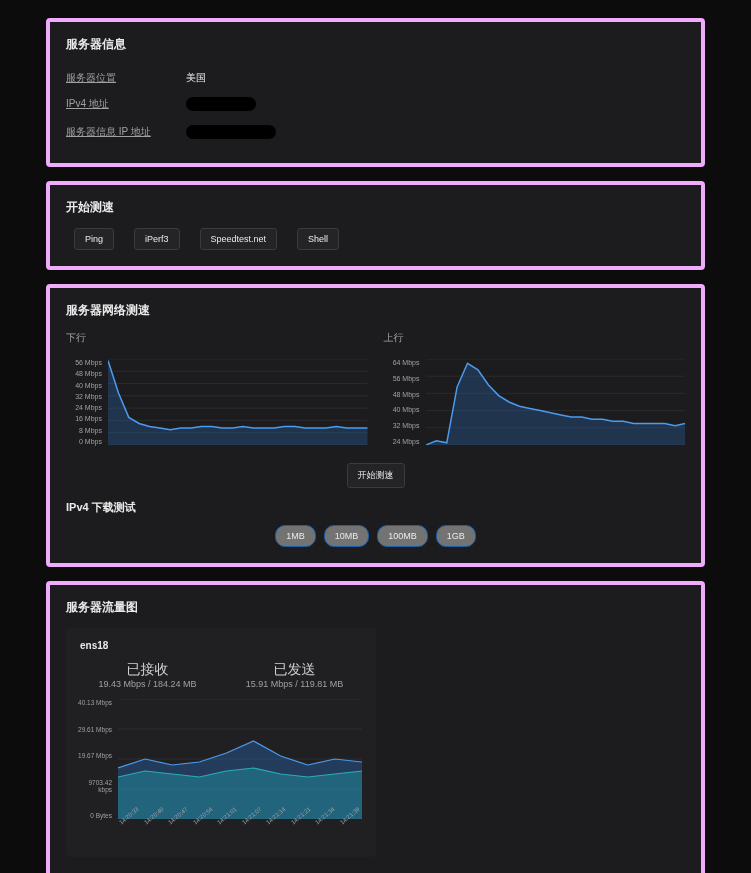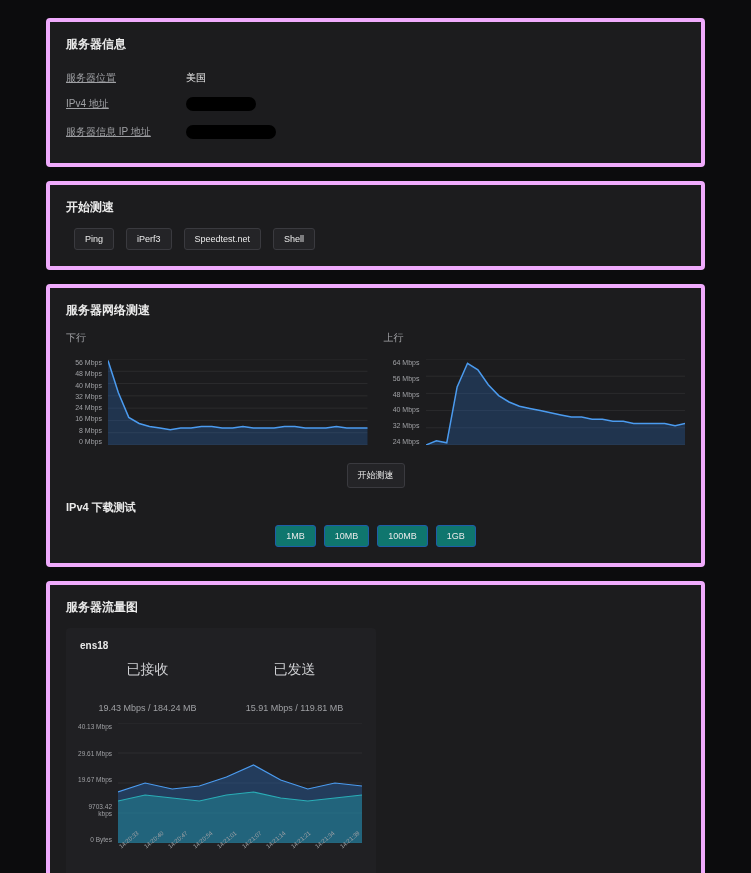--- a/index.html
+++ b/index.html
@@ -31,26 +31,26 @@
     border:4px solid #f0abfc;
   }
   .card h2 { font-size:12px; font-weight:600; margin:0 0 12px 0; }
 
   .info-row { display:flex; font-size:10px; color:var(--text-dim); padding:6px 0; }
   .info-row .k { width:120px;text-decoration:underline; }
   .info-row .v { color:var(--text); }
   .redact { background:#000; border-radius:8px; height:14px; width:70px; display:inline-block; }
   .redact.wide { width:90px; }
 
-  .btn-row { display:flex; gap:12px; flex-wrap:wrap;padding-left:8px; }
+  .btn-row { display:flex; gap:20px; flex-wrap:wrap;padding-left:8px; }
   .btn {
     font-size:9px; padding:5px 10px; border:1px solid var(--btn-border);
     background:var(--btn-bg); color:var(--text); border-radius:3px; cursor:pointer;
   }
-  .btn.primary { background:#0f766e; border-color:#1d5ea8; }
+  .btn.primary { background:#737373; border-color:#1d5ea8;border-radius:10px; }
 
   .speed-section .cols { display:flex; gap:16px; }
   .speed-col { flex:1; }
   .speed-label { font-size:10px; color:var(--text-dim); margin-bottom:8px; }
   .speed-value { font-size:22px; font-weight:700; white-space:nowrap; }
 
   .chart-box { position:relative; margin-top:14px; height:86px; }
   .ylabels { position:absolute; left:0; top:0; bottom:0; width:40px;
     display:flex; flex-direction:column; justify-content:space-between;
     font-size:7px; color:var(--text-dim); text-align:right; padding-right:4px; }
@@ -66,21 +66,21 @@
   .flow-card {
     width: 310px;
     background:#202023;
     border-radius:4px;
     padding:12px 8px 8px 8px;
   }
   .flow-name { font-size:10px; font-weight:600; padding:0 6px 10px 6px; }
   .flow-stats { display:flex; text-align:center; }
   .flow-stat { flex:1; }
   .flow-stat .t { font-size:14px; color:#cfd0d3; }
-  .flow-stat .v { font-size:9px; color:var(--text-dim);margin-top:24px; }
+  .flow-stat .v { font-size:9px; color:var(--text-dim); }
   .flow-chart { position:relative; height:150px; margin-top:10px; }
   .flow-ylabels { position:absolute; left:0; top:0; bottom:30px; width:42px;
     display:flex; flex-direction:column; justify-content:space-between;
     font-size:6.5px; color:var(--text-dim); text-align:right; padding-right:4px; }
   .flow-area { position:absolute; left:44px; right:6px; top:0; bottom:30px; }
   .flow-area svg { width:100%; height:100%; display:block; }
   .flow-xlabels { position:absolute; left:44px; right:6px; bottom:0; height:28px;
     display:flex; justify-content:space-between; font-size:6px; color:var(--text-dim); }
   .flow-xlabels span { transform:rotate(-40deg); transform-origin:left top; white-space:nowrap; }
 </style>

